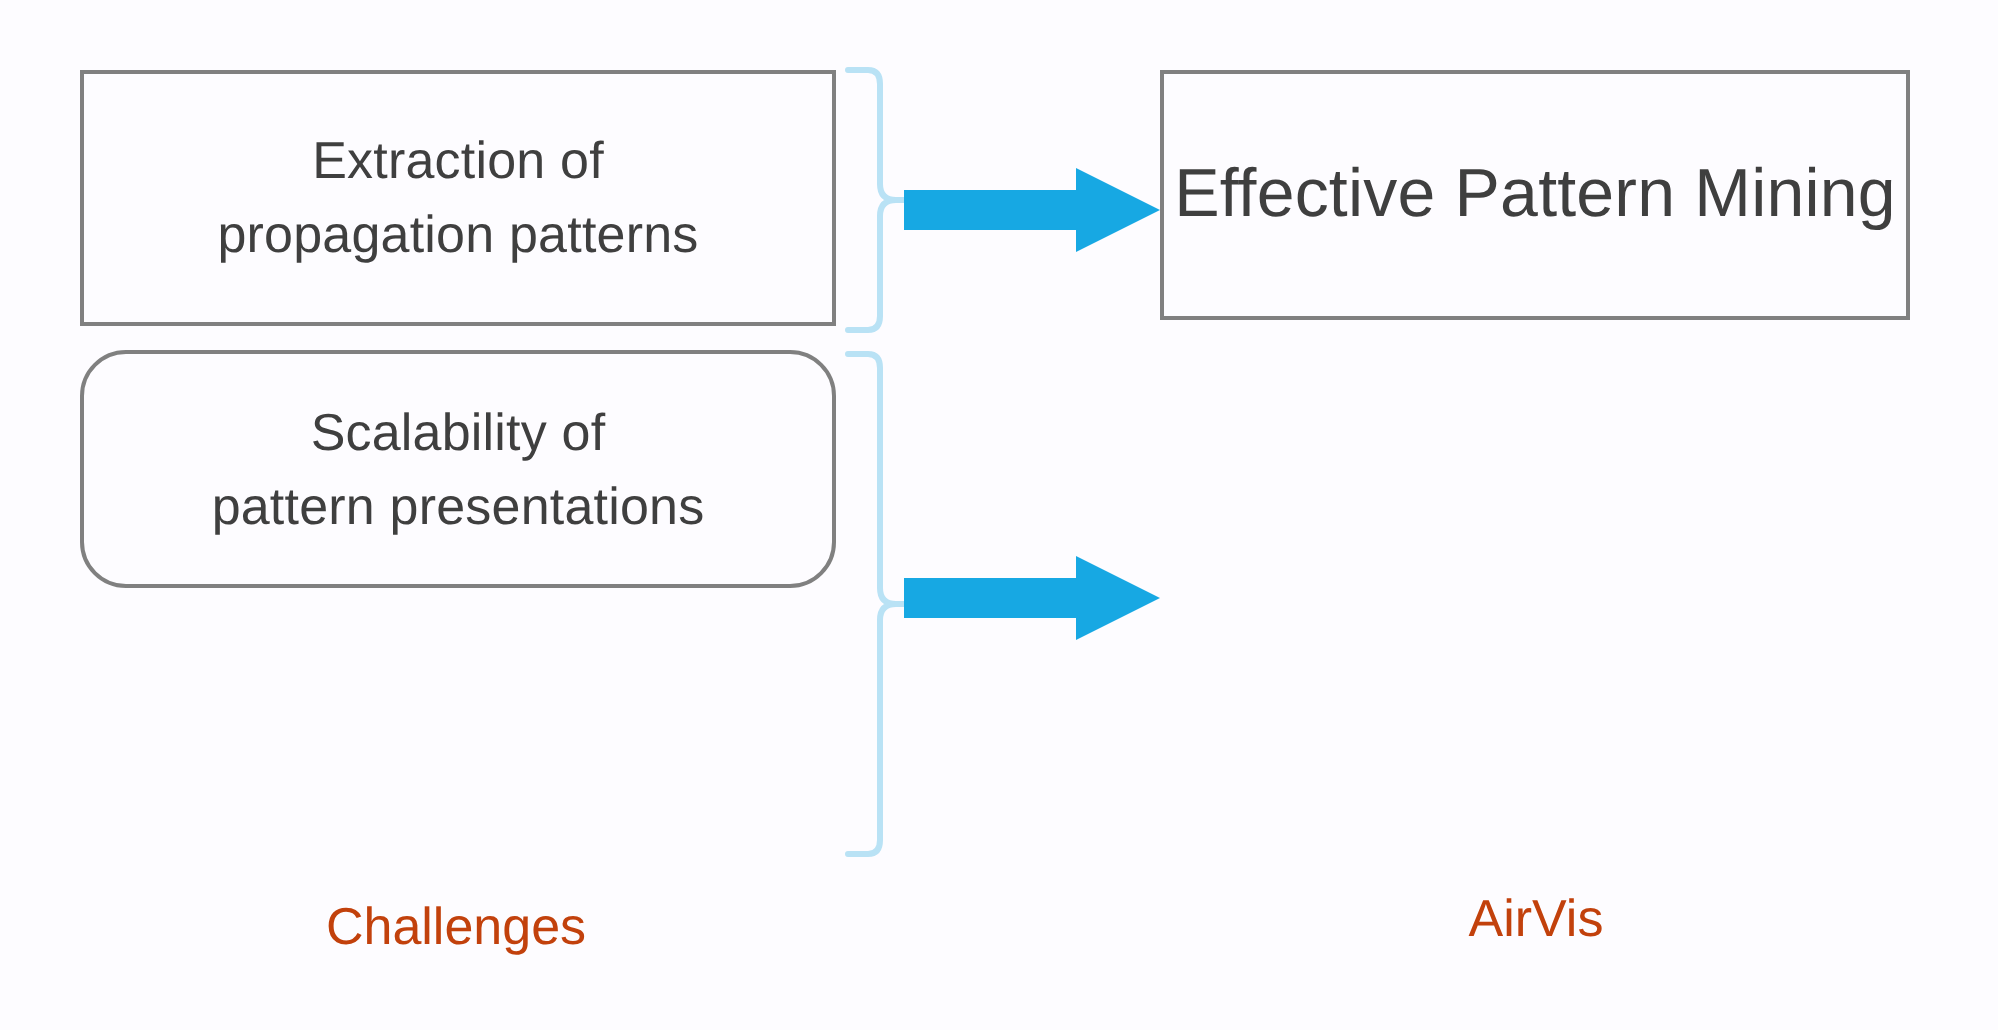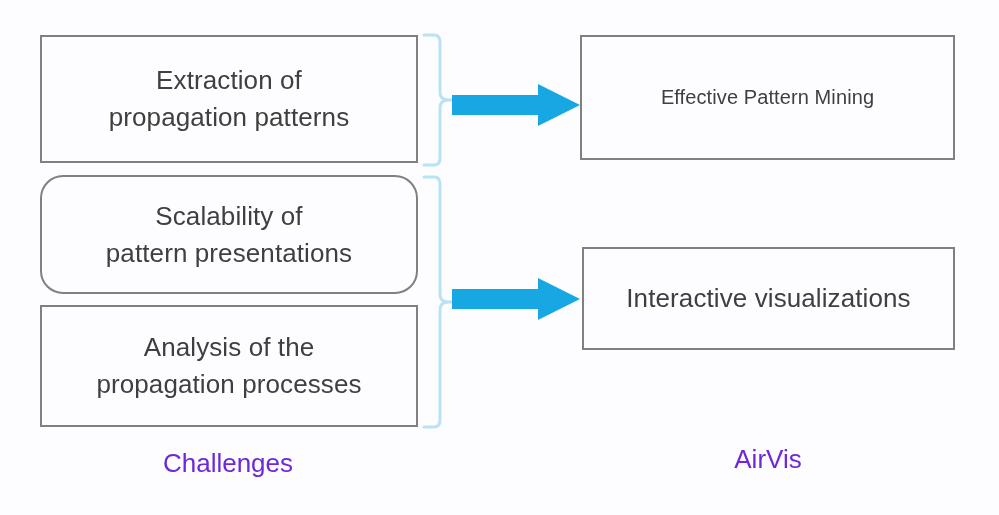--- a/index.html
+++ b/index.html
@@ -47,30 +47,30 @@
     font-size: 26px;
     border-radius: 23px;
   }
   #box-analysis {
     left: 40px;  top: 305px;  width: 378px; height: 122px;
     font-size: 26px;
   }
   
   #box-pattern-mining {
     left: 580px; top: 35px;   width: 375px; height: 125px;
-    font-size: 20px;
+    font-size: 34px;
   }
   #box-interactive-vis {
     left: 582px; top: 247px;  width: 373px; height: 103px;
     font-size: 26px;
   }
   
   .column-caption {
     position: absolute;
-    color: #6d28d9;
+    color: #c2410c;
     font-size: 26px;
     font-weight: 300;
     text-align: center;
   }
   #caption-challenges { left: 88px;  top: 448px; width: 280px; }
   #caption-airvis     { left: 628px; top: 444px; width: 280px; }
 
   
   .bracket {
     position: absolute;
@@ -94,24 +94,20 @@
   <div class="box" id="box-extraction">
     <span class="label-text">Extraction of
 propagation patterns</span>
   </div>
 
   <div class="box" id="box-scalability">
     <span class="label-text">Scalability of
 pattern presentations</span>
   </div>
 
-  <div class="box" id="box-analysis">
-    <span class="label-text">Analysis of the
-propagation processes</span>
-  </div>
 
   <svg class="bracket" id="bracket-top" viewBox="0 0 40 140">
     <path d="M 4 5 L 14 5 Q 20 5 20 12 L 20 62 Q 20 70 28 70 Q 20 70 20 78 L 20 128 Q 20 135 14 135 L 4 135" fill="none" stroke="#b9e2f5" stroke-width="3" stroke-linecap="round" stroke-linejoin="round"></path>
     <line x1="28" y1="70" x2="37" y2="70" stroke="#b9e2f5" stroke-width="3" stroke-linecap="round"></line>
   </svg>
 
   <svg class="bracket" id="bracket-bottom" viewBox="0 0 40 260">
     <path d="M 4 5 L 14 5 Q 20 5 20 12 L 20 122 Q 20 130 28 130 Q 20 130 20 138 L 20 248 Q 20 255 14 255 L 4 255" fill="none" stroke="#b9e2f5" stroke-width="3" stroke-linecap="round" stroke-linejoin="round"></path>
     <line x1="28" y1="130" x2="37" y2="130" stroke="#b9e2f5" stroke-width="3" stroke-linecap="round"></line>
   </svg>
@@ -121,21 +117,18 @@
   </svg>
 
   <svg class="arrow" id="arrow-bottom" viewBox="0 0 132 46">
     <path d="M 2 13 L 88 13 L 88 2 L 130 23 L 88 44 L 88 33 L 2 33 Z" fill="#17a8e3"></path>
   </svg>
 
   <div class="box" id="box-pattern-mining">
     <span class="label-text">Effective Pattern Mining</span>
   </div>
 
-  <div class="box" id="box-interactive-vis">
-    <span class="label-text">Interactive visualizations</span>
-  </div>
 
   <div class="column-caption" id="caption-challenges">Challenges</div>
 
   <div class="column-caption" id="caption-airvis">AirVis</div>
 
 </div>
 
 </body></html>

